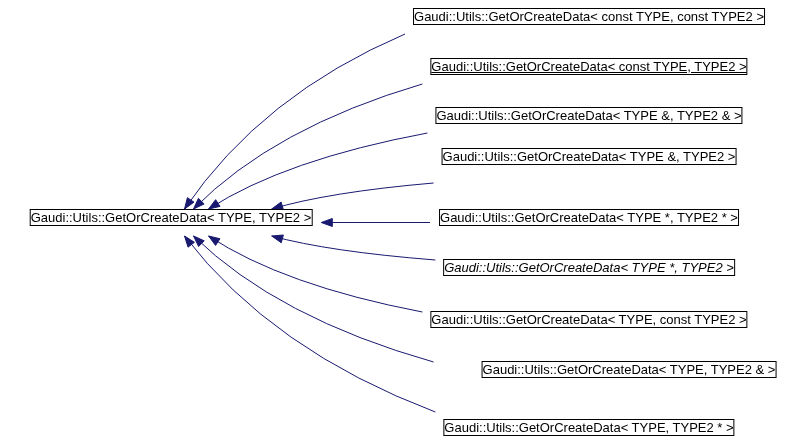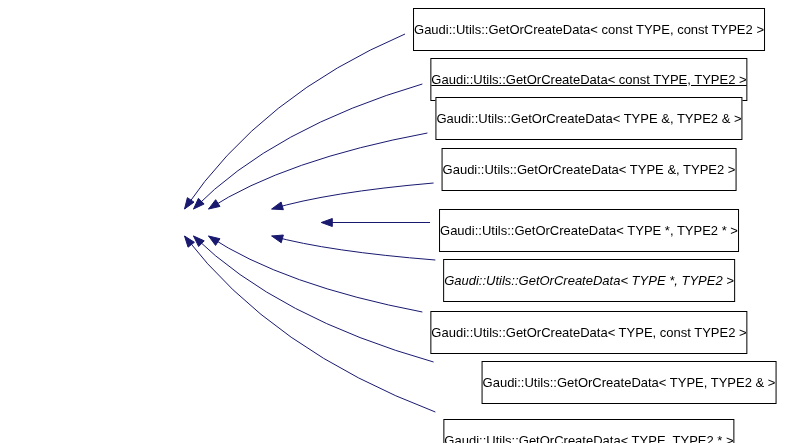--- a/index.html
+++ b/index.html
@@ -25,21 +25,21 @@
   }
   #edges path {
     fill: none;
     stroke-width: 1;
   }
   #edges polygon {
     stroke-width: 1;
   }
   .node {
     position: absolute;
-    height: 43px;
+    height: 17px;
     box-sizing: border-box;
     border: 1px solid #000000;
     background: #ffffff;
     color: #000000;
     font-size: 13px;
     white-space: nowrap;
     padding: 0 0;
     display: flex;
     align-items: center;
     justify-content: center;
@@ -72,24 +72,25 @@
       <polygon points="321.296875,222.5 332.296875,218.5 332.296875,226.5" fill="#191970" stroke="#191970"></polygon>
       <path d="M 435.3671875 260 Q 328.9828046875 251.6 271.69890625 236" stroke="#191970"></path>
       <polygon points="271.69890625,236 283.36341837934634,235.0308989813587 281.26134904723943,242.74979168193533" fill="#191970" stroke="#191970"></polygon>
       <path d="M 422.359375 312 Q 283.3990234375 285.4 208.57421875 236" stroke="#191970"></path>
       <polygon points="208.57421875,236 219.9578951050245,238.72248280877145 215.5501861230342,245.39871689170187" fill="#191970" stroke="#191970"></polygon>
       <path d="M 433.5625 362 Q 277.5508203125 317.9 193.54453124999998 236" stroke="#191970"></path>
       <polygon points="193.54453124999998,236 204.21311351099982,240.8147017083387 198.628526776067,246.54291181272663" fill="#191970" stroke="#191970"></polygon>
       <path d="M 435.3671875 412 Q 272.3208828125 350.4 184.52671875000001 236" stroke="#191970"></path>
       <polygon points="184.52671875000001,236 194.39692168674705,242.29119177798853 188.05041533317845,247.16170069432505" fill="#191970" stroke="#191970"></polygon>
     </svg>
+  <div id="base-node" class="node">Gaudi::Utils::GetOrCreateData&lt; TYPE, TYPE2 &gt;</div>
   <div id="spec-nodes">
       <div class="node spec-node" style="top: 8px;">Gaudi::Utils::GetOrCreateData&lt; const TYPE, const TYPE2 &gt;</div>
       <div class="node spec-node" style="top: 58px; text-decoration: underline;">Gaudi::Utils::GetOrCreateData&lt; const TYPE, TYPE2 &gt;</div>
-      <div class="node spec-node" style="top: 97px;">Gaudi::Utils::GetOrCreateData&lt; TYPE &amp;, TYPE2 &amp; &gt;</div>
+      <div class="node spec-node" style="top: 107px;">Gaudi::Utils::GetOrCreateData&lt; TYPE &amp;, TYPE2 &amp; &gt;</div>
       <div class="node spec-node" style="top: 148px;">Gaudi::Utils::GetOrCreateData&lt; TYPE &amp;, TYPE2 &gt;</div>
       <div class="node spec-node" style="top: 209px;">Gaudi::Utils::GetOrCreateData&lt; TYPE *, TYPE2 * &gt;</div>
       <div class="node spec-node" style="top: 259px; font-style: italic;">Gaudi::Utils::GetOrCreateData&lt; TYPE *, TYPE2 &gt;</div>
       <div class="node spec-node" style="top: 311px;">Gaudi::Utils::GetOrCreateData&lt; TYPE, const TYPE2 &gt;</div>
       <div class="node spec-node" style="top: 361px; margin-left: 40px;">Gaudi::Utils::GetOrCreateData&lt; TYPE, TYPE2 &amp; &gt;</div>
       <div class="node spec-node" style="top: 411px; margin-top: 8px;">Gaudi::Utils::GetOrCreateData&lt; TYPE, TYPE2 * &gt;</div>
     </div>
 </div>
 
 </body></html>

